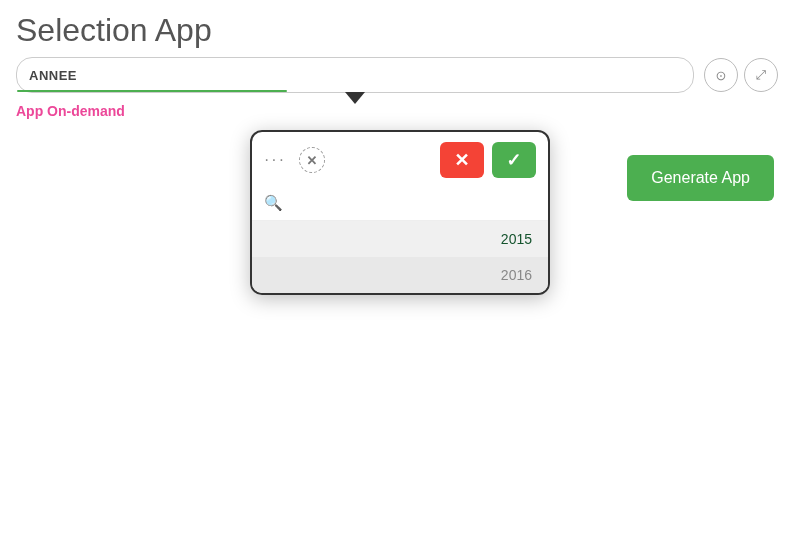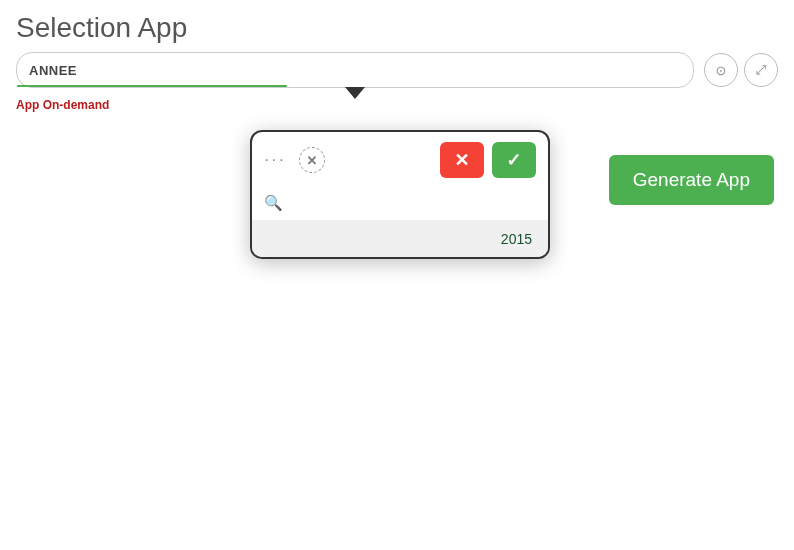--- a/index.html
+++ b/index.html
@@ -6,21 +6,21 @@
     body {
       font-family: 'Segoe UI', Arial, sans-serif;
       background: #fff;
       width: 794px;
       height: 550px;
       overflow: hidden;
       position: relative;
     }
 
     .app-title {
-      font-size: 28px;
+      font-size: 32px;
       color: #555;
       font-weight: 300;
       padding: 12px 16px 8px 16px;
     }
 
     .filter-bar {
       display: flex;
       align-items: center;
       padding: 0 16px;
       margin-bottom: 6px;
@@ -80,36 +80,36 @@
       border-right: 10px solid transparent;
       border-top: 12px solid #333;
       position: absolute;
       left: 50%;
       transform: translateX(-50%);
       bottom: -12px;
       z-index: 101;
     }
 
     .app-label {
-      font-size: 12px;
+      font-size: 14px;
       font-weight: 700;
-      color: #b91c1c;
+      color: #ec4899;
       padding: 4px 16px 12px;
     }
 
     .generate-btn {
       position: absolute;
       right: 20px;
       top: 155px;
       background: #4caf50;
       color: #fff;
       border: none;
       border-radius: 6px;
       padding: 14px 24px;
-      font-size: 19px;
+      font-size: 16px;
       font-weight: 500;
       cursor: pointer;
     }
 
     
     .dropdown-popup {
       position: absolute;
       left: 250px;
       top: 130px;
       width: 300px;
@@ -290,14 +290,17 @@
   </div>
 
   <div class="search-row">
     <span class="search-icon-wrap">🔍</span>
     <input class="search-input" type="text" placeholder="" style="">
   </div>
 
   <div class="list-item alt">
     2015
   </div>
+  <div class="list-item normal">
+    2016
+  </div>
 
 </div>
 
 </body></html>

